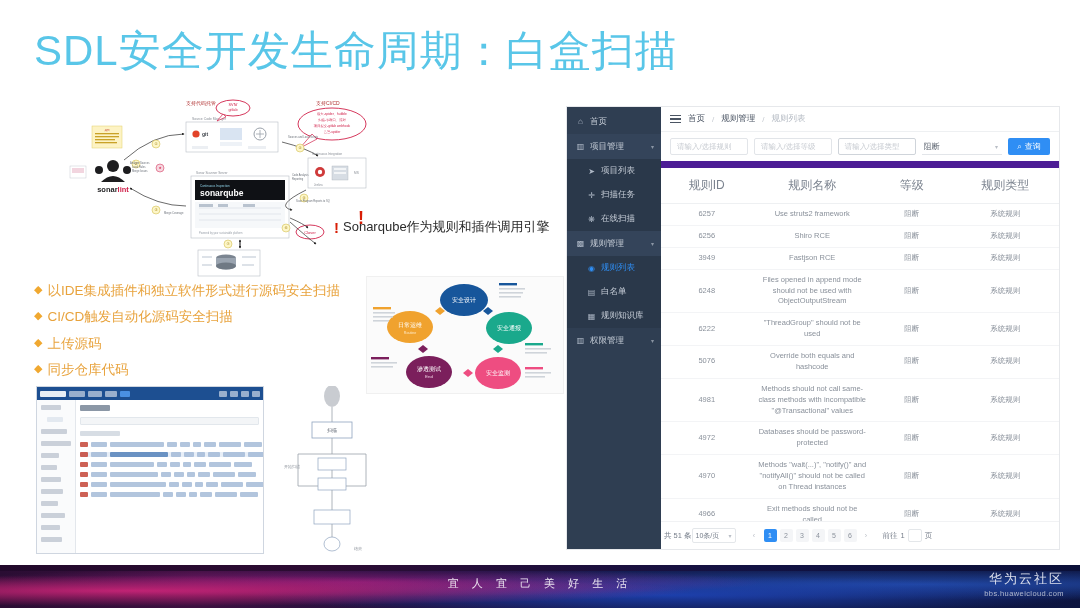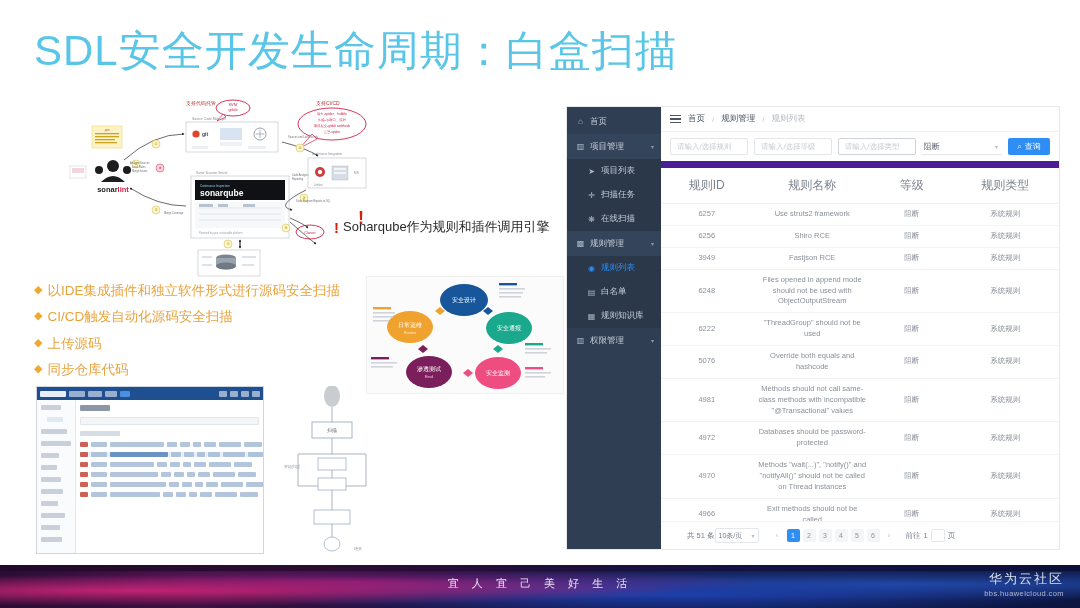--- a/index.html
+++ b/index.html
@@ -123,21 +123,21 @@
     border-bottom:1px solid #eef0f2; text-align:center;
   }
   tbody td {
     font-size:7.5px; color:#8a919b; padding:5px 4px; text-align:center;
     border-bottom:1px solid #f3f4f6; line-height:1.45; word-break:break-word;
   }
   col.c1 { width:23%; } col.c2 { width:30%; } col.c3 { width:20%; } col.c4 { width:27%; }
   td.name { text-align:center; }
 
   .pager {
-    height:28px; display:flex; align-items:center; padding:0 26px;
+    height:28px; display:flex; align-items:center; padding:0 3px;
     border-top:1px solid #f1f2f4; font-size:7.5px; color:#767e8a;
   }
   .pg-sel {
     height:15px; width:44px; border:1px solid #e4e7ea; border-radius:2px;
     display:flex; align-items:center; justify-content:space-between; padding:0 3px;
     font-size:7px; color:#767e8a;
   }
   .pg-list { display:flex; align-items:center; gap:3px; margin-left:12px; }
   .pg {
     min-width:13px; height:13px; border-radius:2px; background:#f4f5f7; color:#8b929c;

